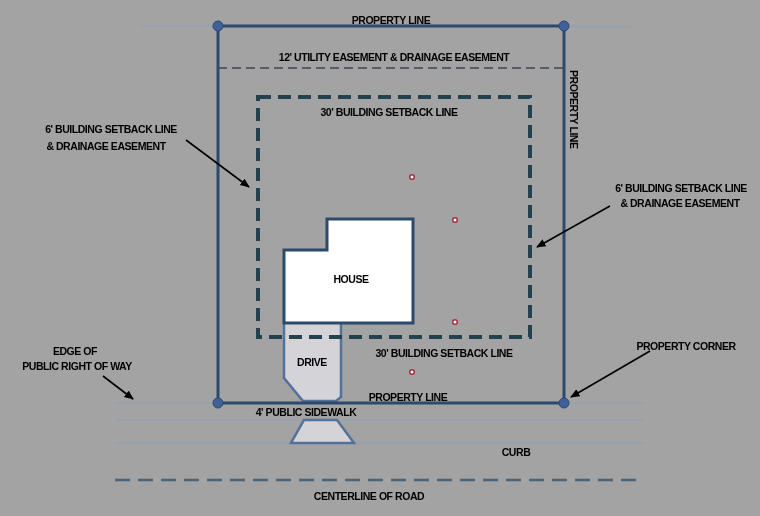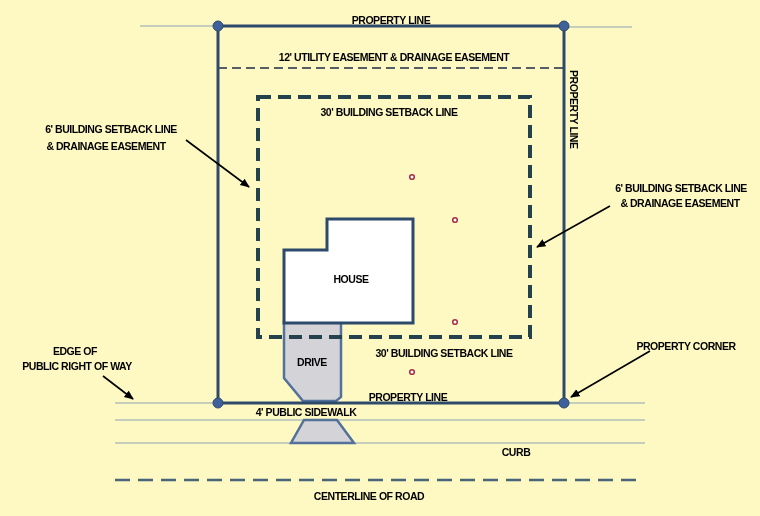--- a/index.html
+++ b/index.html
@@ -1,19 +1,19 @@
 <!DOCTYPE html>
 <html style="--property-line: #2d4a6b; --corner-dot: #3e619b; --thin-line: #8ba1b8; --setback-dash: #24424e; --easement-dash: #555e66; --centerline-dash: #4a6478; --drive-fill: #d4d4d8; --drive-stroke: #52719b; --red-marker: #a7324a; --label-text: #000000;"><head>
 <meta charset="utf-8">
 <style>
   html, body { margin: 0; padding: 0; background: #ffffff; }
   #stage {
     position: relative;
     width: 760px; height: 516px;
-    background: #fef9c3;
+    background: #a3a3a3;
     font-family: "Liberation Sans", sans-serif;
   }
   svg { display: block; }
 
   .thin       { stroke: var(--thin-line); stroke-width: 1.2; fill: none; }
   .plthick    { stroke: var(--property-line); stroke-width: 3; fill: none; }
   .easement   { stroke: var(--easement-dash); stroke-width: 1.8; stroke-dasharray: 9 5; fill: none; }
   .setback    { stroke: var(--setback-dash); stroke-width: 4; stroke-dasharray: 13 7; fill: none; }
   .centerline { stroke: var(--centerline-dash); stroke-width: 2.5; stroke-dasharray: 15 8; fill: none; }
   .drive      { fill: var(--drive-fill); stroke: var(--drive-stroke); stroke-width: 2.5; }

